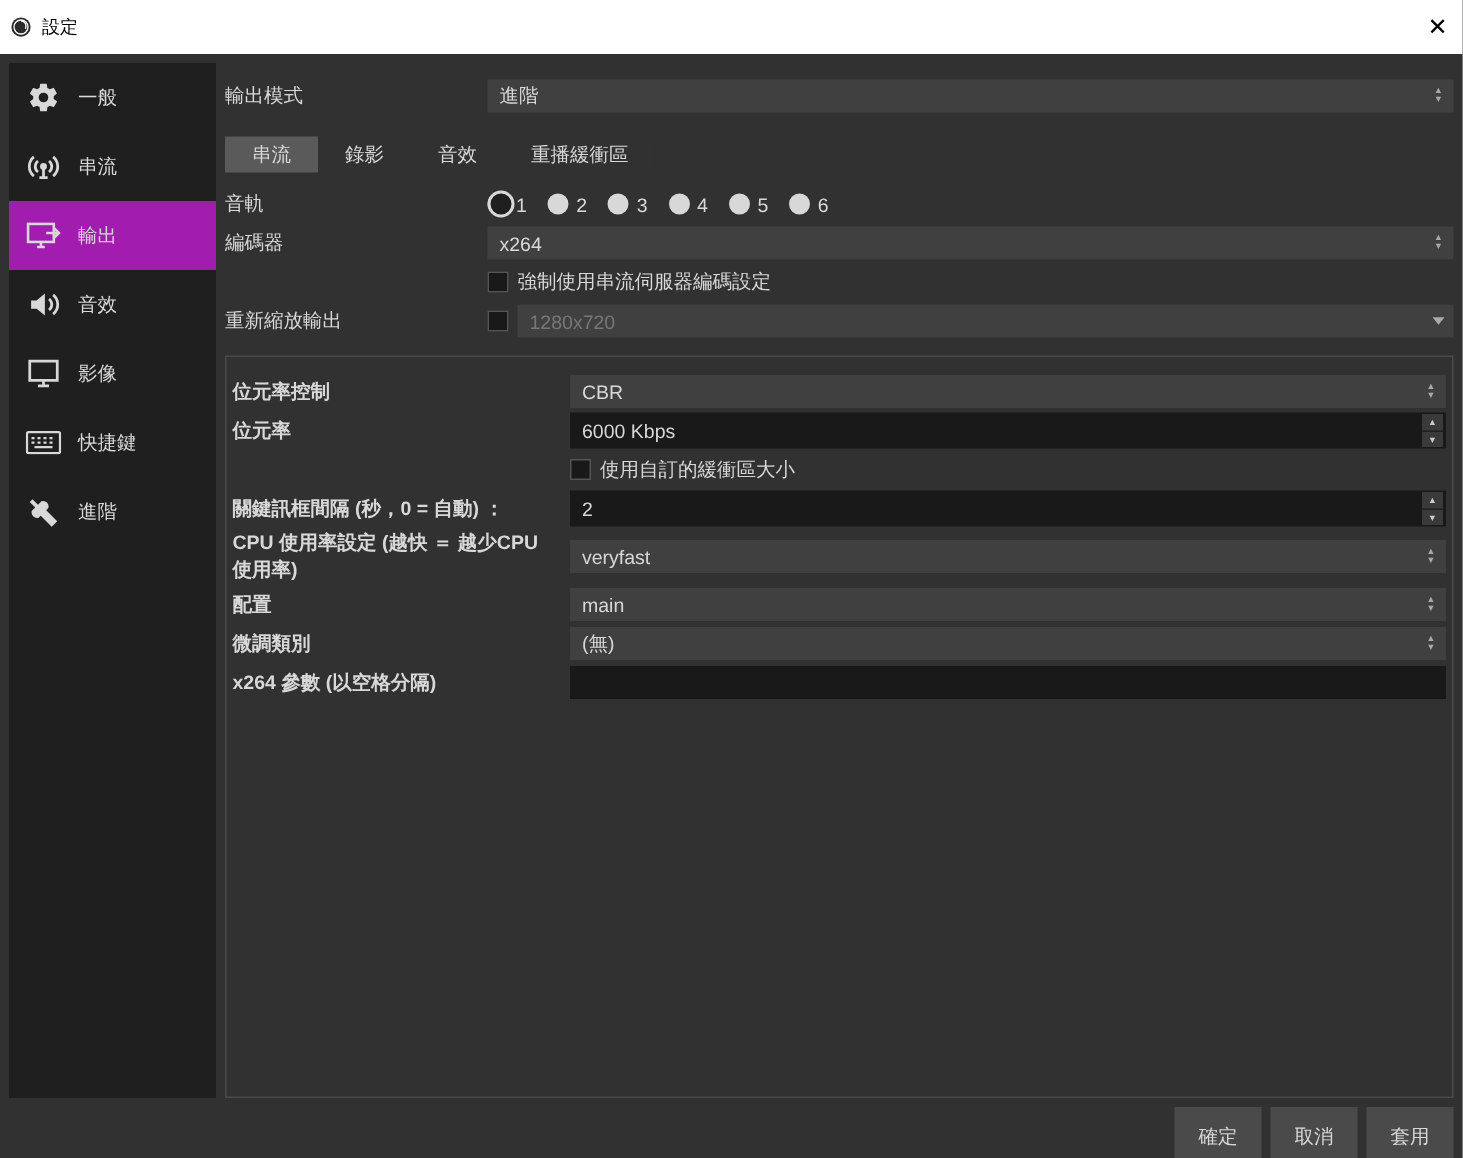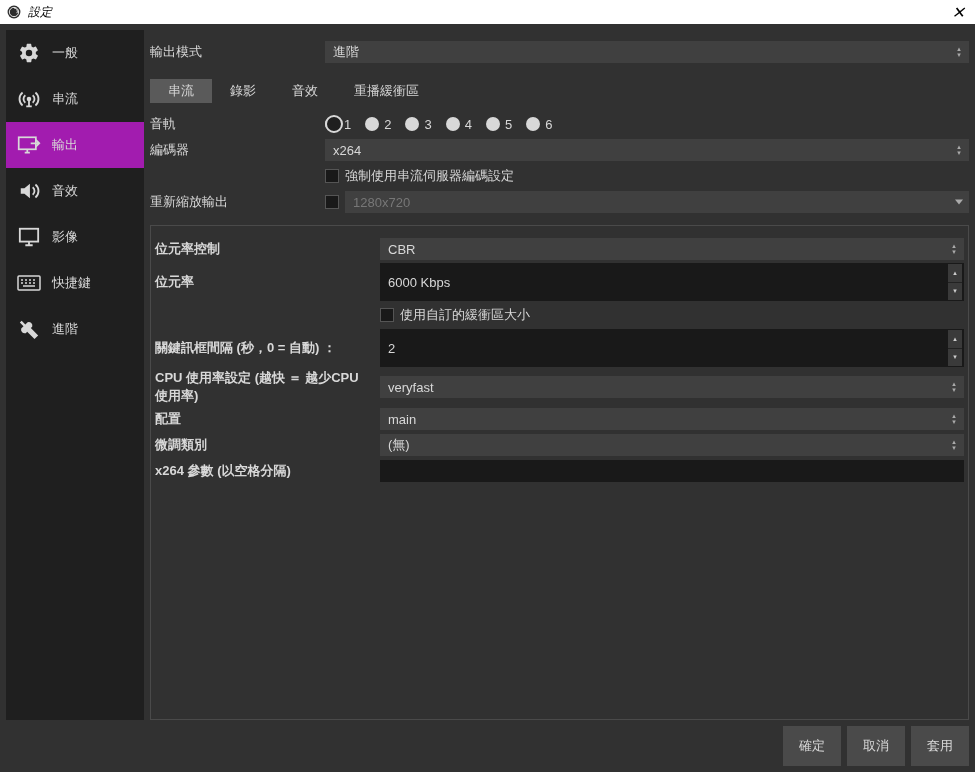--- a/index.html
+++ b/index.html
@@ -5,28 +5,27 @@
 * { box-sizing: border-box; margin: 0; padding: 0; }
 body {
   width: 975px; height: 772px;
   background: #ffffff;
   font-family: "Microsoft JhengHei", Arial, sans-serif;
   font-size: 13px;
   color: #d8d8d8;
   overflow: hidden;
 }
 .titlebar {
-  height: 24px;
+  height: 36px;
   background: #ffffff;
   display: flex;
   align-items: center;
   padding: 0 6px;
   color: #000;
   font-size: 12px;
-  font-style: italic;
 }
 .titlebar .icon { width: 16px; height: 16px; margin-right: 6px; display:flex; align-items:center; justify-content:center;}
 .titlebar .icon svg { display:block; }
 .titlebar .title { flex: 1; }
 .titlebar .close { font-size: 16px; cursor: pointer; padding: 0 4px; color:#000; font-weight: 300;}
 .app {
   width: 975px;
   height: 748px;
   background: #313131;
   display: flex;
@@ -91,21 +90,21 @@
   position: absolute; right: 3px; top: 2px; bottom: 2px; width: 14px;
   display:flex; flex-direction:column; justify-content:center; align-items:center;
   color:#aaa; font-size:7px; line-height:6px;
 }
 .combobox .dropdown-arrow {
   position:absolute; right:6px; top:50%; transform:translateY(-50%);
   width:0; height:0; border-left:4px solid transparent; border-right:4px solid transparent; border-top:5px solid #aaa;
 }
 .spinbox {
   flex: 1;
-  height: 38px;
+  height: 24px;
   background: #191919;
   color: #d8d8d8;
   display: flex;
   align-items: center;
   padding: 0 8px;
   position: relative;
 }
 .spinbox .spin {
   position: absolute; right: 2px; top: 1px; bottom: 1px; width: 14px;
   display:flex; flex-direction:column;

